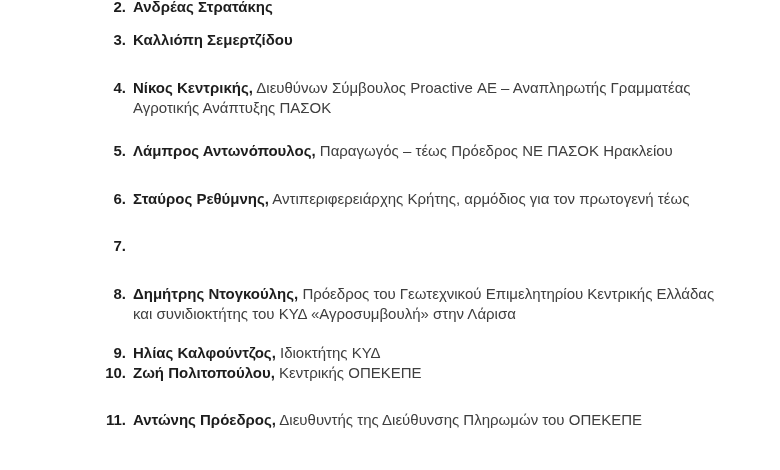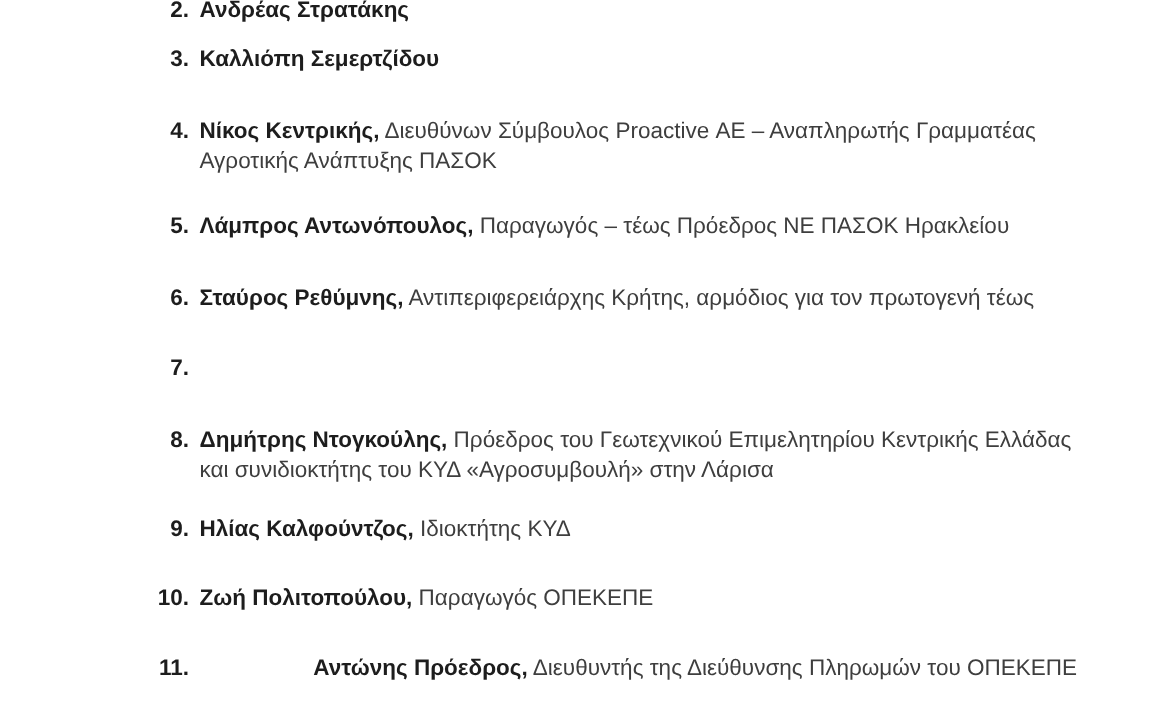--- a/index.html
+++ b/index.html
@@ -31,22 +31,22 @@
     color: #3e3e3e;
   }
   
   ol.participants li:nth-child(2)  { margin-top: 13px; }
   ol.participants li:nth-child(3)  { margin-top: 28px; }
   ol.participants li:nth-child(4)  { margin-top: 23px; }
   ol.participants li:nth-child(5)  { margin-top: 28px; }
   ol.participants li:nth-child(6)  { margin-top: 27px; }
   ol.participants li:nth-child(7)  { margin-top: 28px; }
   ol.participants li:nth-child(8)  { margin-top: 19px; }
-  ol.participants li:nth-child(9)  { margin-top: 26px; }
-  ol.participants li:nth-child(10) { margin-top: 27px; justify-content: space-between; }
+  ol.participants li:nth-child(9)  { }
+  ol.participants li:nth-child(10) { margin-top: 27px; }
   .num {
     flex: 0 0 auto;
     min-width: 22px;
     text-align: right;
     margin-right: 7px;
     font-weight: 700;
     color: #1d1d1d;
     white-space: nowrap;
   }
   .txt {
@@ -101,21 +101,21 @@
       <span class="txt"><span class="name">Δημήτρης Ντογκούλης,</span> <span class="role">Πρόεδρος του Γεωτεχνικού Επιμελητηρίου Κεντρικής Ελλάδας και συνιδιοκτήτης του ΚΥΔ «Αγροσυμβουλή» στην Λάρισα</span></span>
     </li>
 
     <li>
       <span class="num">9.</span>
       <span class="txt"><span class="name">Ηλίας Καλφούντζος,</span> <span class="role">Ιδιοκτήτης ΚΥΔ</span></span>
     </li>
 
     <li>
       <span class="num">10.</span>
-      <span class="txt"><span class="name">Ζωή Πολιτοπούλου,</span> <span class="role">Παραγωγός ΟΠΕΚΕΠΕ</span></span>
+      <span class="txt"><span class="name">Ζωή Πολιτοπούλου,</span> <span class="role">Κεντρικής ΟΠΕΚΕΠΕ</span></span>
     </li>
 
     <li>
       <span class="num">11.</span>
       <span class="txt"><span class="name">Αντώνης Πρόεδρος,</span> <span class="role">Διευθυντής της Διεύθυνσης Πληρωμών του ΟΠΕΚΕΠΕ</span></span>
     </li>
 
   </ol>
 </div>
 

